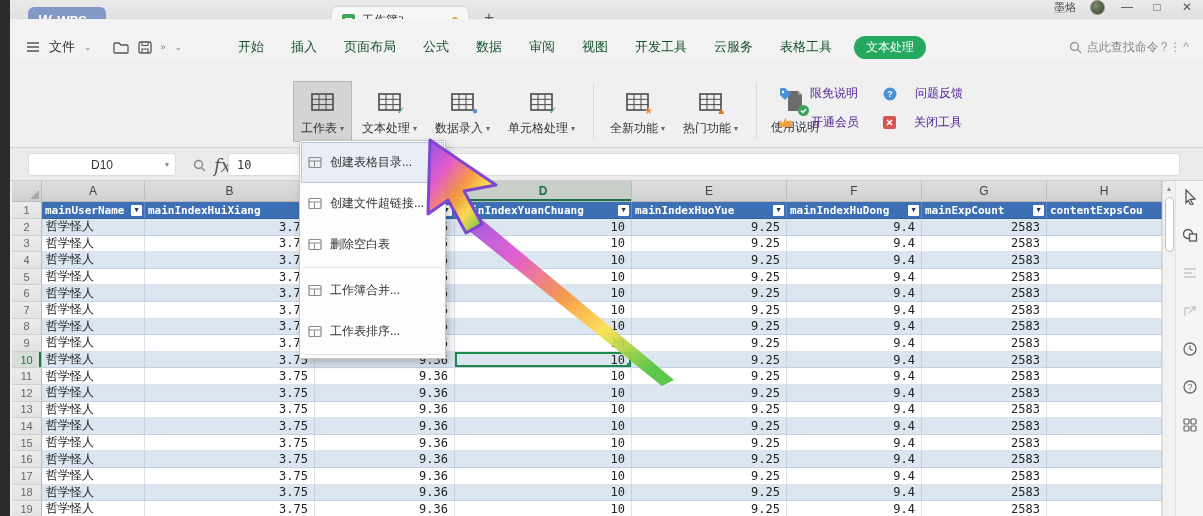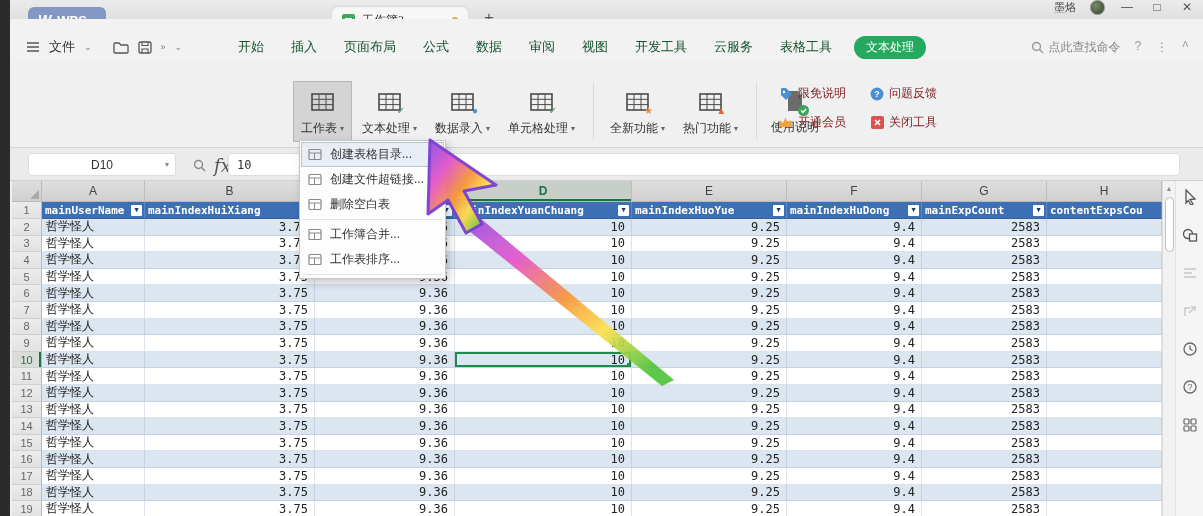--- a/index.html
+++ b/index.html
@@ -29,37 +29,37 @@
 
   
   .menubar { position:absolute; left:10px; top:19px; width:1193px; height:42px; background:#f2f2f2; display:flex; align-items:center; padding:14px 14px 0 16px; }
   .mb-left { display:flex; align-items:center; gap:9px; }
   .file-label { font-size:13px; color:#333; }
   .chev { font-size:9px; color:#777; }
   .mb-iconbtn { display:flex; align-items:center; }
   .nav-items { display:flex; align-items:center; gap:27px; margin-left:56px; }
   .nav-item { font-size:13px; color:#14532d; white-space:nowrap; }
   .smart-pill { margin-left:22px; background:#24a95e; color:#fff; font-size:12px; padding:3px 12px; border-radius:12px; white-space:nowrap; }
-  .mb-right { margin-left:auto; display:flex; align-items:center; gap:14px; color:#888;font-family:Liberation Mono, monospace; }
+  .mb-right { margin-left:auto; display:flex; align-items:center; gap:2px; color:#888; }
   .search-box { display:flex; align-items:center; gap:5px; font-size:12px; color:#888; white-space:nowrap; }
   .mb-glyph { font-size:12px; color:#999; }
 
   
   .ribbon { position:absolute; left:10px; top:75px; width:1193px; height:73px; background:#f0f0f0; border-bottom:1px solid #d2d2d2; }
   .ribbon-buttons { position:absolute; left:283px; top:6px; display:flex; align-items:flex-start; }
   .rbn-btn { display:flex; flex-direction:column; align-items:center; padding:5px 7px 4px; border:1px solid transparent; margin-right:2px; }
   .rbn-btn.selected { background:#d4d4d4; border:1px solid #b7b7b7; }
   .rbn-icon { position:relative; height:30px; display:flex; align-items:center; }
   .rbn-badge { position:absolute; right:-4px; bottom:1px; font-size:10px; line-height:10px; }
   .rbn-label { font-size:12px; color:#333; white-space:nowrap; margin-top:3px; display:flex; align-items:center; gap:3px; }
   .rbn-caret { font-size:8px; color:#666; }
   .rbn-sep { width:1px; height:56px; background:#d8d8d8; margin:2px 8px 0; }
   .usage-btn { display:flex; flex-direction:column; align-items:center; padding:5px 6px; }
   .ribbon-links { position:absolute; left:768px; top:10px; display:grid; grid-template-columns:auto auto; grid-column-gap:24px; grid-row-gap:12px; }
-  .rbn-link { display:flex; align-items:center; gap:5px; font-size:12px; color:#7f1d1d; white-space:nowrap;justify-content:flex-end; }
+  .rbn-link { display:flex; align-items:center; gap:18px; font-size:12px; color:#4c1d95; white-space:nowrap; }
 
   
   .formula-row { position:absolute; left:10px; top:148px; width:1193px; height:33px; background:#ebebeb; border-bottom:1px solid #cfcfcf; display:flex; align-items:center; }
   .name-box { position:absolute; left:18px; top:5px; width:148px; height:23px; background:#fff; border:1px solid #dcdcdc; border-radius:3px; display:flex; align-items:center; justify-content:center; font-size:12px; color:#333; }
   .name-caret { position:absolute; right:6px; font-size:8px; color:#888; }
   .fx-zone { position:absolute; left:183px; top:7px; display:flex; align-items:center; gap:8px; }
   .fx-label { font-style:italic; font-family:"DejaVu Serif",serif; color:#555; font-size:18px; }
   .formula-input { position:absolute; left:218px; top:5px; width:952px; height:23px; background:#fff; border:1px solid #dcdcdc; border-radius:3px; font-size:12px; color:#333; display:flex; align-items:center; padding-left:8px; font-family:"DejaVu Sans Mono",monospace; }
 
   
@@ -86,21 +86,21 @@
 
   
   .vscroll { position:absolute; left:1162px; top:181px; width:13px; height:335px; background:#f1f1f1; border-left:1px solid #dcdcdc; z-index:2; }
   .vscroll-up { height:14px; display:flex; align-items:center; justify-content:center; font-size:7px; color:#888; }
   .vscroll-thumb { margin:2px auto 0; width:9px; height:55px; background:#fff; border:1px solid #bfbfbf; border-radius:5px; }
   .side-rail { position:absolute; left:1175px; top:181px; width:28px; height:335px; background:#f5f5f5; border-left:1px solid #e3e3e3; display:flex; flex-direction:column; align-items:center; padding-top:8px; gap:22px; z-index:2; }
   .rail-btn { width:16px; height:16px; display:flex; align-items:center; justify-content:center; }
 
   
   .dropdown { position:absolute; left:299px; top:140px; width:147px; background:#fdfdfd; border:1px solid #c6c6c6; box-shadow:3px 4px 8px rgba(0,0,0,.22); z-index:40; padding:1px; }
-  .menu-item { height:25px; display:flex; align-items:center; gap:8px; padding-left:7px; font-size:12px; color:#333; white-space:nowrap; }
+  .menu-item { height:41px; display:flex; align-items:center; gap:8px; padding-left:7px; font-size:12px; color:#333; white-space:nowrap; }
   .menu-item.highlighted { background:#e9eef6; box-shadow:inset 0 0 0 1px #b6c5da; }
   .menu-sep { height:1px; background:#e3e3e3; margin:2px 2px; }
   .mi-icon { display:flex; align-items:center; }
 
   
   .cursor-arrow { position:absolute; left:416px; top:134px; width:290px; height:270px; z-index:60; pointer-events:none; }
 </style>
 </head>
 <body>
 

